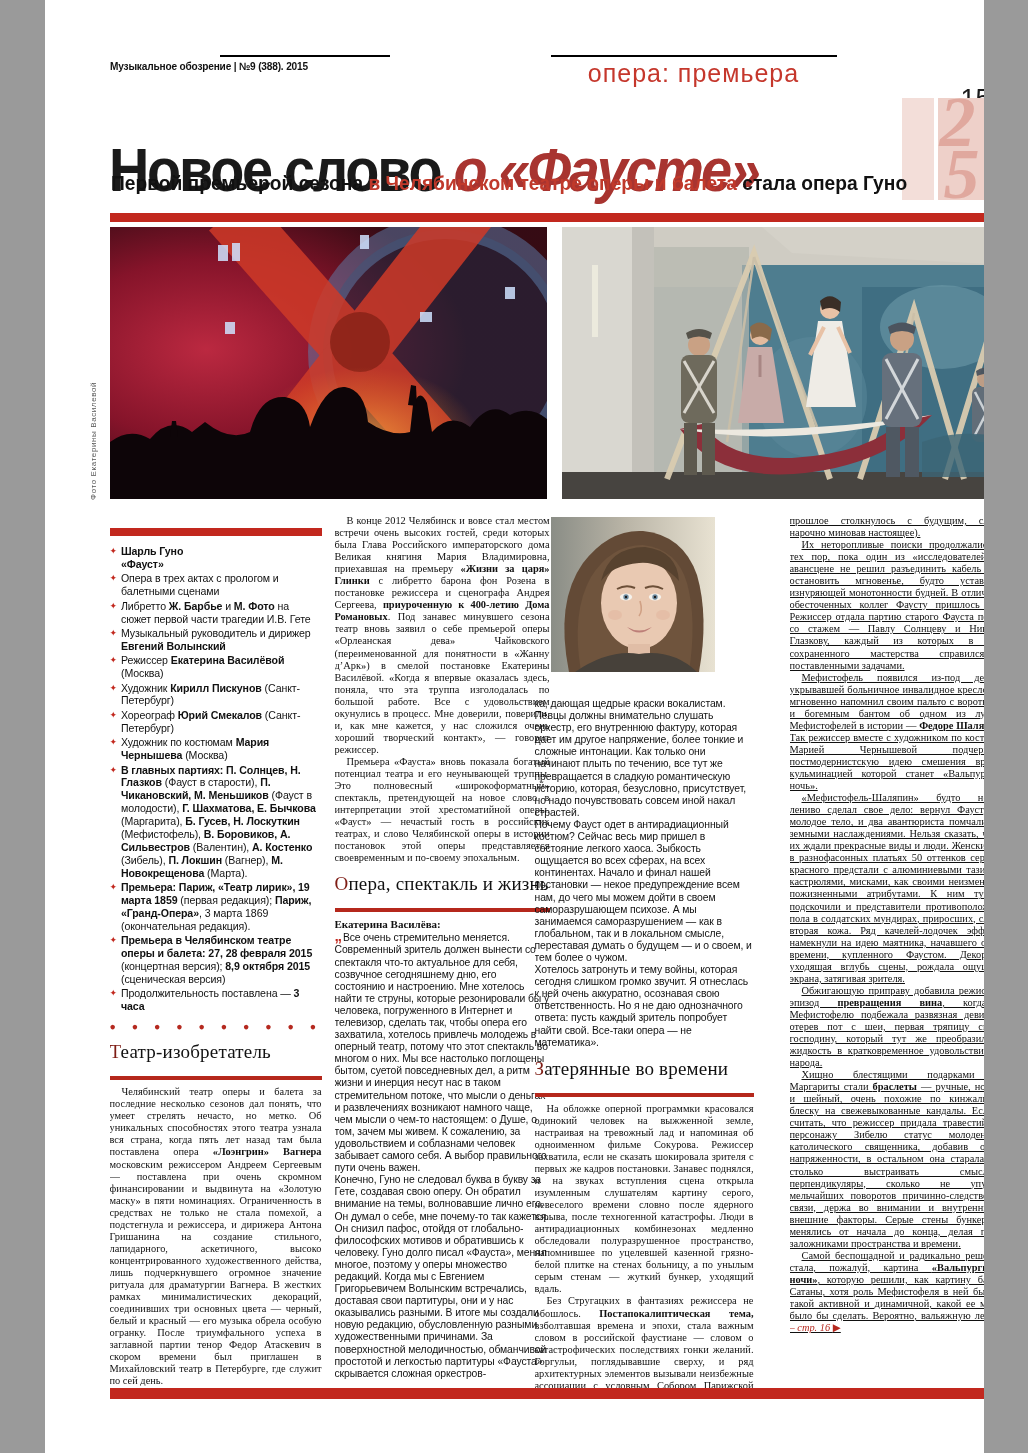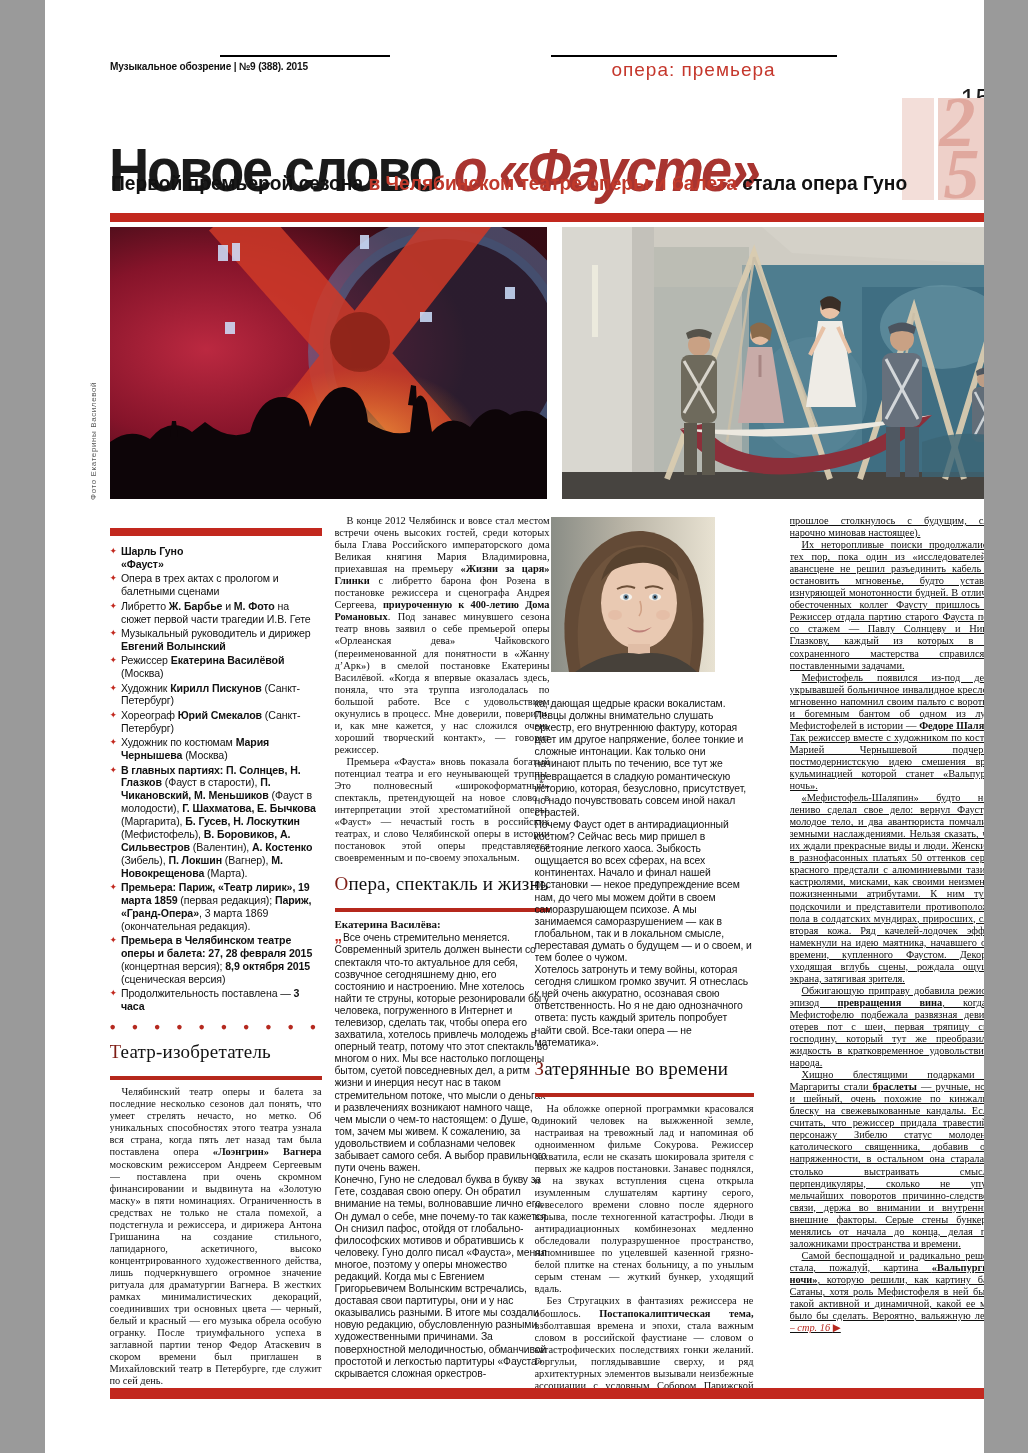--- a/index.html
+++ b/index.html
@@ -6,21 +6,21 @@
   .page{position:relative;width:939px;height:1453px;background:#ffffff;margin:0 auto;
         font-family:"Liberation Sans",sans-serif;color:#111;overflow:hidden;}
 
   
   .masthead{position:absolute;left:65px;top:60px;font-size:11px;font-weight:bold;
             letter-spacing:-0.2px;transform:scaleX(.92);transform-origin:0 0;white-space:nowrap;}
   .rule{position:absolute;top:55px;height:2px;background:#000;}
   .rule-a{left:175px;width:170px;}
   .rule-b{left:506px;width:286px;}
   .section-label{position:absolute;left:506px;top:59px;width:286px;text-align:center;
-                 font-size:19px;color:#c5372c;letter-spacing:1px;}
+                 font-size:25px;color:#c5372c;letter-spacing:1px;}
   .page-number{position:absolute;left:904px;top:56px;width:42px;text-align:right;
                font-size:27px;color:#1a1a1a;margin-top:28px;}
   .page-number-block{position:absolute;left:951px;top:60px;width:14px;height:25px;background:#c2281e;}
 
   
   .headline{position:absolute;left:64px;top:92px;font-size:62px;font-weight:bold;
             letter-spacing:-2.5px;white-space:nowrap;transform:scaleX(.9);transform-origin:0 0;
             color:#1a1a1a;z-index:2;}
   .headline .red{color:#a83430;font-style:italic;}
   .deco{position:absolute;left:857px;top:98px;width:108px;height:102px;z-index:1;overflow:hidden;}

